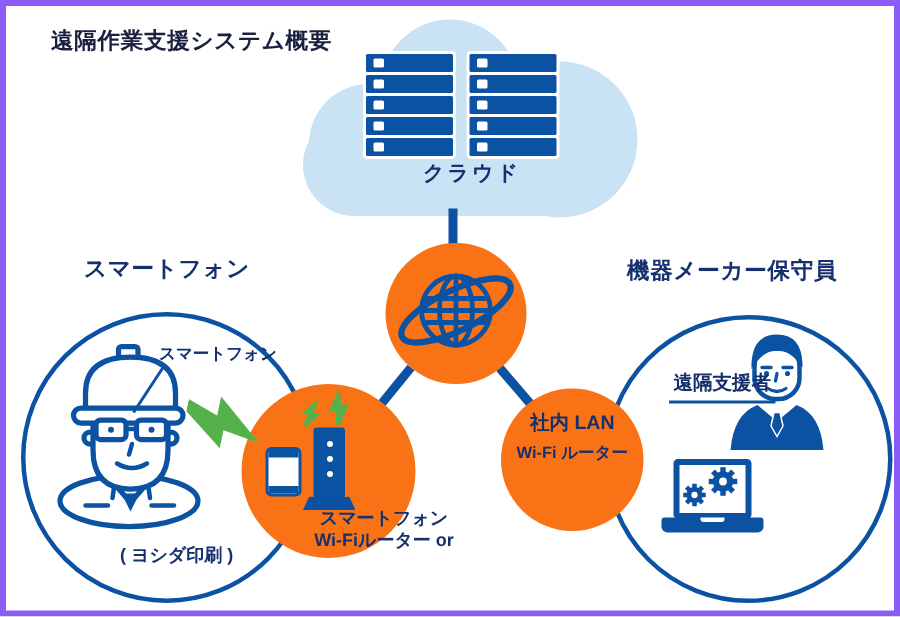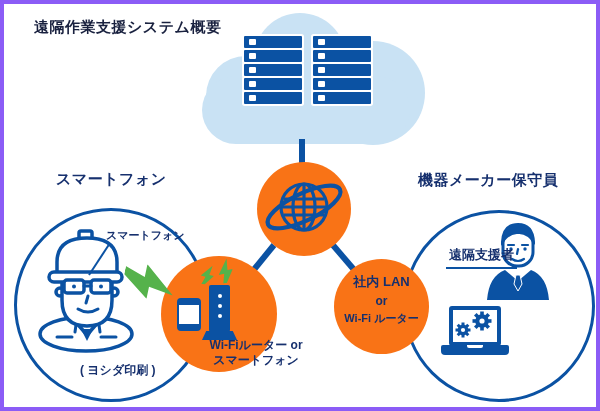--- a/index.html
+++ b/index.html
@@ -91,20 +91,21 @@
     <div class="server-bar" style="left:240px;top:46px"></div>
     <div class="server-bar" style="left:240px;top:60px"></div>
     <div class="server-bar" style="left:240px;top:74px"></div>
     <div class="server-bar" style="left:240px;top:88px"></div>
     <div class="server-bar" style="left:309px;top:32px"></div>
     <div class="server-bar" style="left:309px;top:46px"></div>
     <div class="server-bar" style="left:309px;top:60px"></div>
     <div class="server-bar" style="left:309px;top:74px"></div>
     <div class="server-bar" style="left:309px;top:88px"></div>
   </div>
+  <div class="txt cloud-label">クラウド</div>
 
   <svg class="overlay" width="600" height="411" viewBox="0 0 600 411">
     <line x1="298" y1="135" x2="298" y2="172" stroke="#0B52A3" stroke-width="6"></line>
     <line x1="270" y1="241" x2="248" y2="268" stroke="#0B52A3" stroke-width="6"></line>
     <line x1="328" y1="240" x2="352" y2="268" stroke="#0B52A3" stroke-width="6"></line>
   </svg>
 
   <div class="white-circle left-circle"></div>
   <div class="white-circle right-circle"></div>
 
@@ -130,27 +131,26 @@
   <div class="bolt bolt-s1"></div>
   <div class="bolt bolt-s2"></div>
   <div class="phone"></div>
   <div class="router-tower">
     <i style="top:9px"></i>
       <i style="top:19px"></i>
       <i style="top:29px"></i>
   </div>
   <div class="router-base"></div>
   <div class="txt router-label">
+    <div>スマートフォン</div>
     <div>Wi-Fiルーター or</div>
-    <div>スマートフォン</div>
   </div>
 
   <div class="blue-circle lan-circle">
     <div class="l1">社内 LAN</div>
-    <div class="l2">or</div>
     <div class="l3">Wi-Fi ルーター</div>
   </div>
 
   <svg class="overlay" style="left:28px;top:224px" width="112" height="132" viewBox="0 0 112 132">
     <g fill="#ffffff" stroke="#0B52A3" stroke-width="3.5" stroke-linejoin="round">
       <ellipse cx="54" cy="106" rx="46" ry="17"></ellipse>
       <path d="M42,92 L55,107 L68,92" fill="#ffffff"></path>
       <circle cx="28" cy="64" r="4"></circle>
       <circle cx="82" cy="64" r="4"></circle>
       <path d="M30,50 L30,72 Q30,98 55,98 Q80,98 80,72 L80,50"></path>

